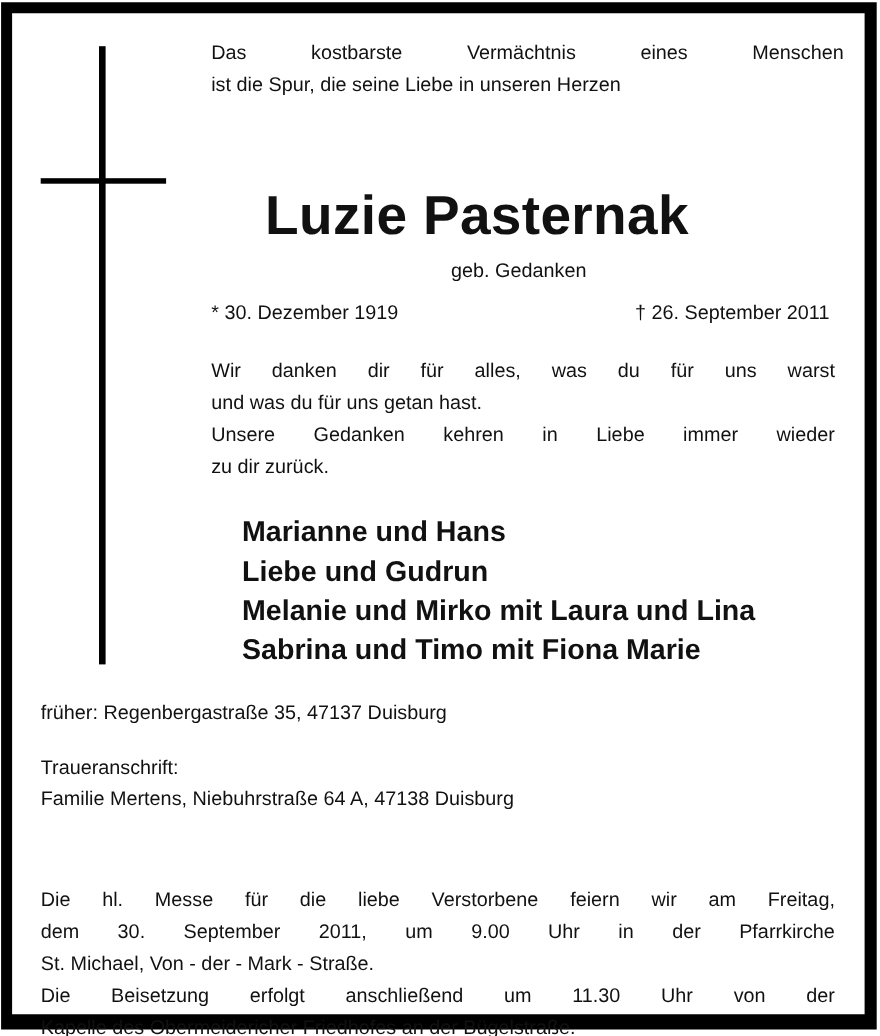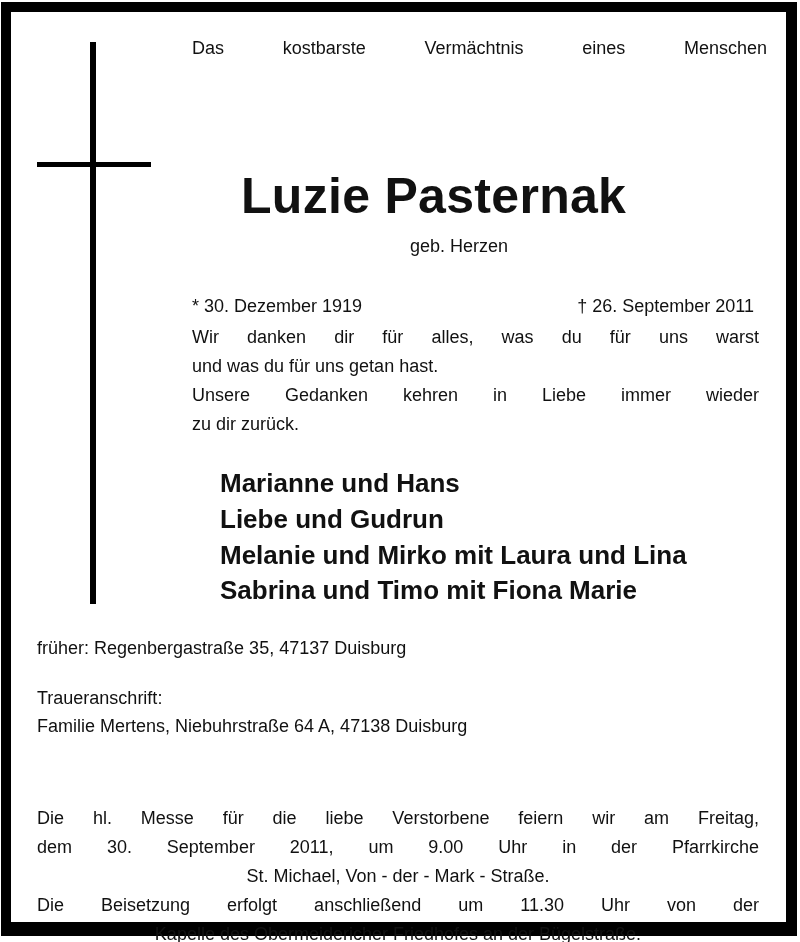--- a/index.html
+++ b/index.html
@@ -14,53 +14,54 @@
 
   .abs { position: absolute; white-space: nowrap; }
   .txt { font-size: 18px; line-height: 29px; }
 
   .quote { left: 192px; top: 34px; width: 575px; }
   .quote .line { display: block; }
   .quote .l1 { text-align: justify; text-align-last: justify; width: 575px; }
 
   .name { left: 218px; top: 160px; font-size: 50px; font-weight: bold; line-height: 72px; letter-spacing: 0.3px; margin-left: 23px; }
   .born { left: 410px; top: 232px; }
-  .dates { left: 192px; top: 270px; width: 562px; display: flex; justify-content: space-between; margin-top: 22px; }
+  .dates { left: 192px; top: 270px; width: 562px; display: flex; justify-content: space-between; }
 
   .thanks { left: 192px; top: 323px; width: 567px; }
   .thanks .l-just { display: block; text-align: justify; text-align-last: justify; }
   .thanks .l-left { display: block; }
 
   .mourners { left: 220px; top: 465px; font-weight: bold; font-size: 26px; }
   .mourners .row { display: block; line-height: 36px; }
   .mourners .row.tight { line-height: 34px; }
 
   .former { left: 37px; top: 634px; }
   .address-label { left: 37px; top: 684px; }
   .address { left: 37px; top: 712px; }
 
   .service { left: 37px; top: 762px; width: 722px; margin-top: 42px; }
   .service .l-just { display: block; text-align: justify; text-align-last: justify; }
-  .service .l-left { display: block; text-align: center; }
+  .service .l-left { display: block; }
 </style>
 </head>
 <body>
 
 <div class="frame"></div>
 
 <div class="cross-v"></div>
 <div class="cross-h"></div>
 
 <div class="abs txt quote">
   <span class="line l1">Das kostbarste Vermächtnis eines Menschen</span>
+  <span class="line">ist die Spur, die seine Liebe in unseren Herzen</span>
 </div>
 
 <div class="abs name">Luzie Pasternak</div>
 
-<div class="abs txt born">geb. Herzen</div>
+<div class="abs txt born">geb. Gedanken</div>
 
 <div class="abs txt dates">
   <span>* 30. Dezember 1919</span>
   <span>† 26. September 2011</span>
 </div>
 
 <div class="abs txt thanks">
   <span class="l-just">Wir danken dir für alles, was du für uns warst</span>
   <span class="l-left">und was du für uns getan hast.</span>
   <span class="l-just">Unsere Gedanken kehren in Liebe immer wieder</span>

